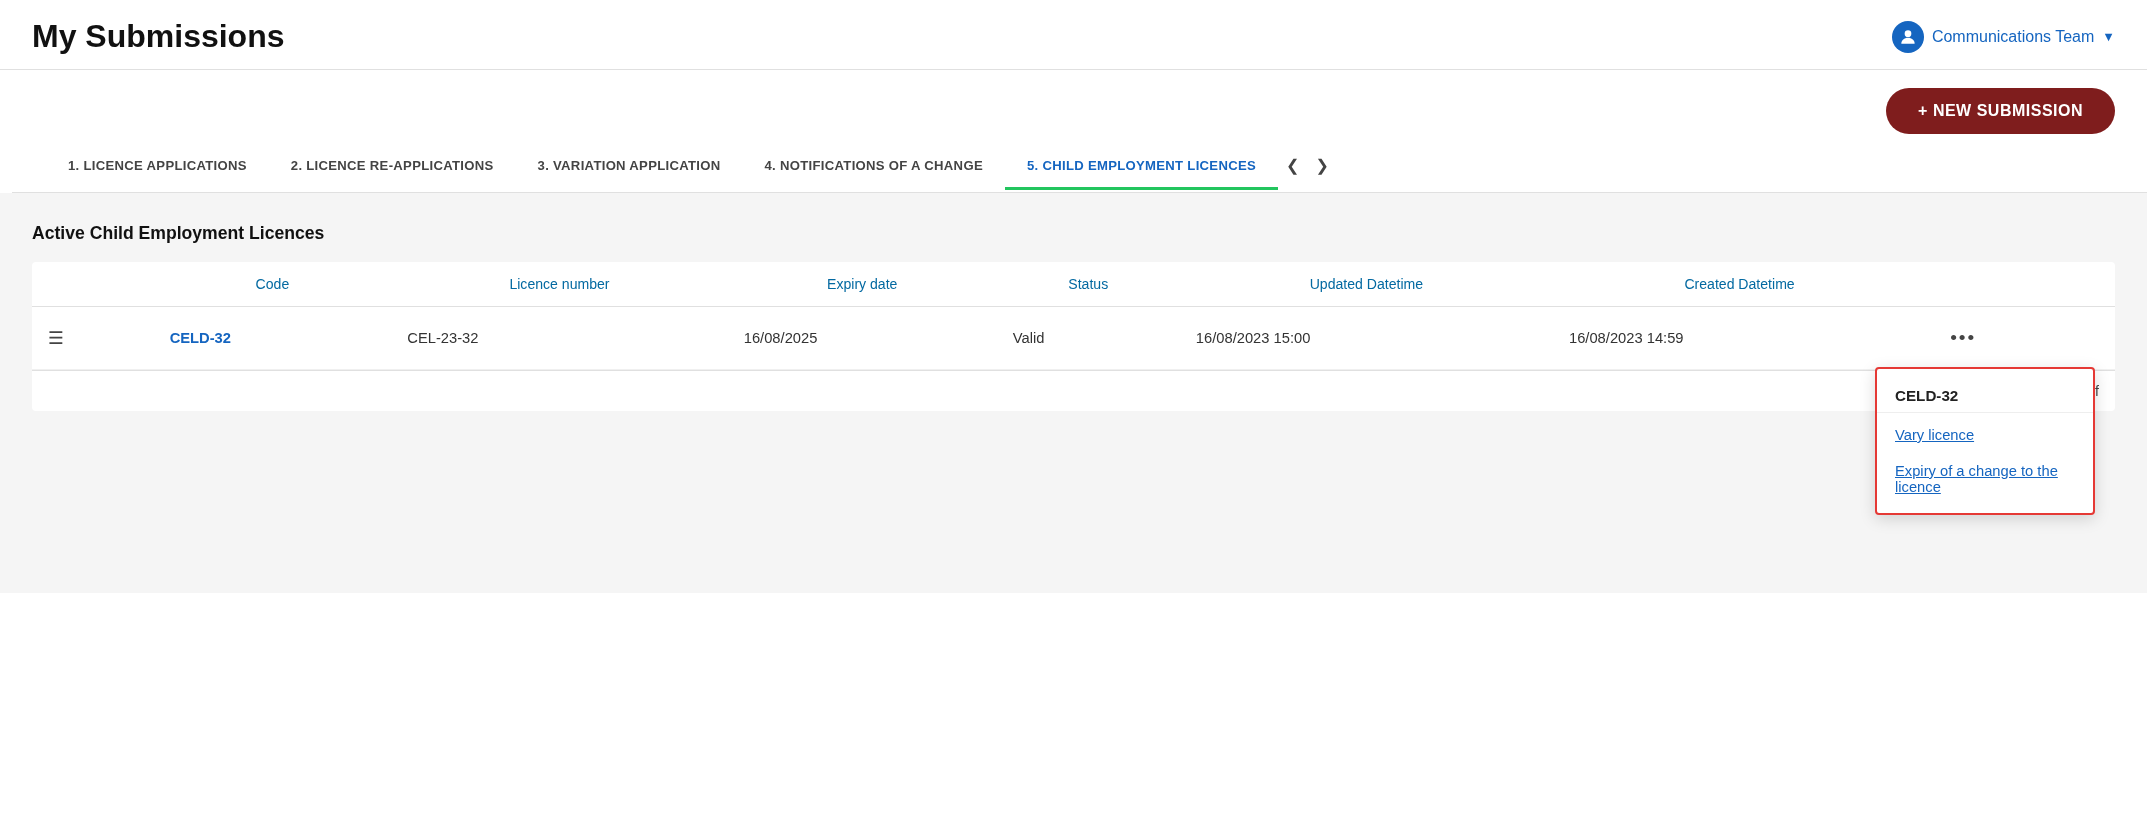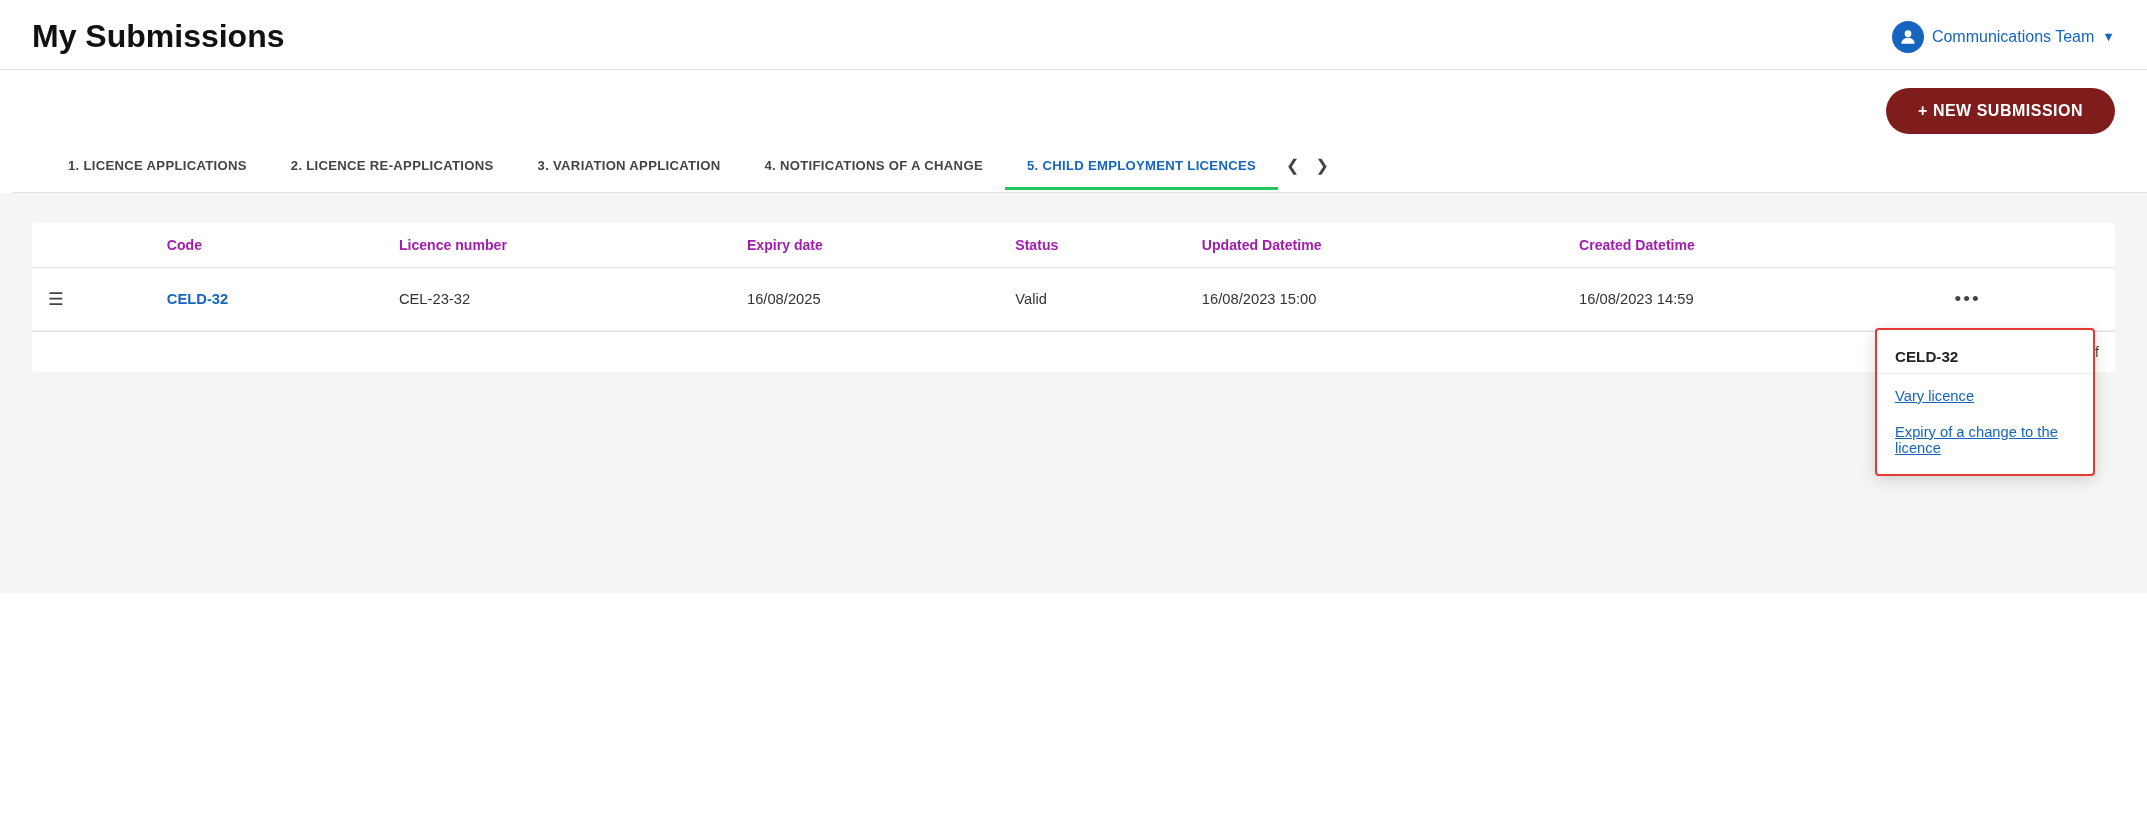--- a/index.html
+++ b/index.html
@@ -124,24 +124,24 @@
     }
     table {
       width: 100%;
       border-collapse: collapse;
       font-size: 0.92rem;
     }
     thead tr {
       border-bottom: 1px solid #e0e0e0;
     }
     thead th {
-      text-align: left;
+      text-align: center;
       padding: 14px 16px;
-      font-weight: 700;
-      color: #a21caf;
+      font-weight: 400;
+      color: #0369a1;
       font-size: 0.88rem;
     }
     tbody tr {
       border-bottom: 1px solid #f0f0f0;
     }
     tbody td {
       padding: 16px 16px;
       color: #333;
       vertical-align: middle;
     }
@@ -251,20 +251,21 @@
   <div class="tab-item">1. LICENCE APPLICATIONS</div>
   <div class="tab-item">2. LICENCE RE-APPLICATIONS</div>
   <div class="tab-item">3. VARIATION APPLICATION</div>
   <div class="tab-item">4. NOTIFICATIONS OF A CHANGE</div>
   <div class="tab-item active">5. CHILD EMPLOYMENT LICENCES</div>
   <div class="tab-arrow">❮</div>
   <div class="tab-arrow">❯</div>
 </div>
 
 <div class="content">
+  <div class="section-title">Active Child Employment Licences</div>
 
   <div class="table-container">
     <table>
       <thead>
         <tr>
           <th></th>
           <th>Code</th>
           <th>Licence number</th>
           <th>Expiry date</th>
           <th>Status</th>

